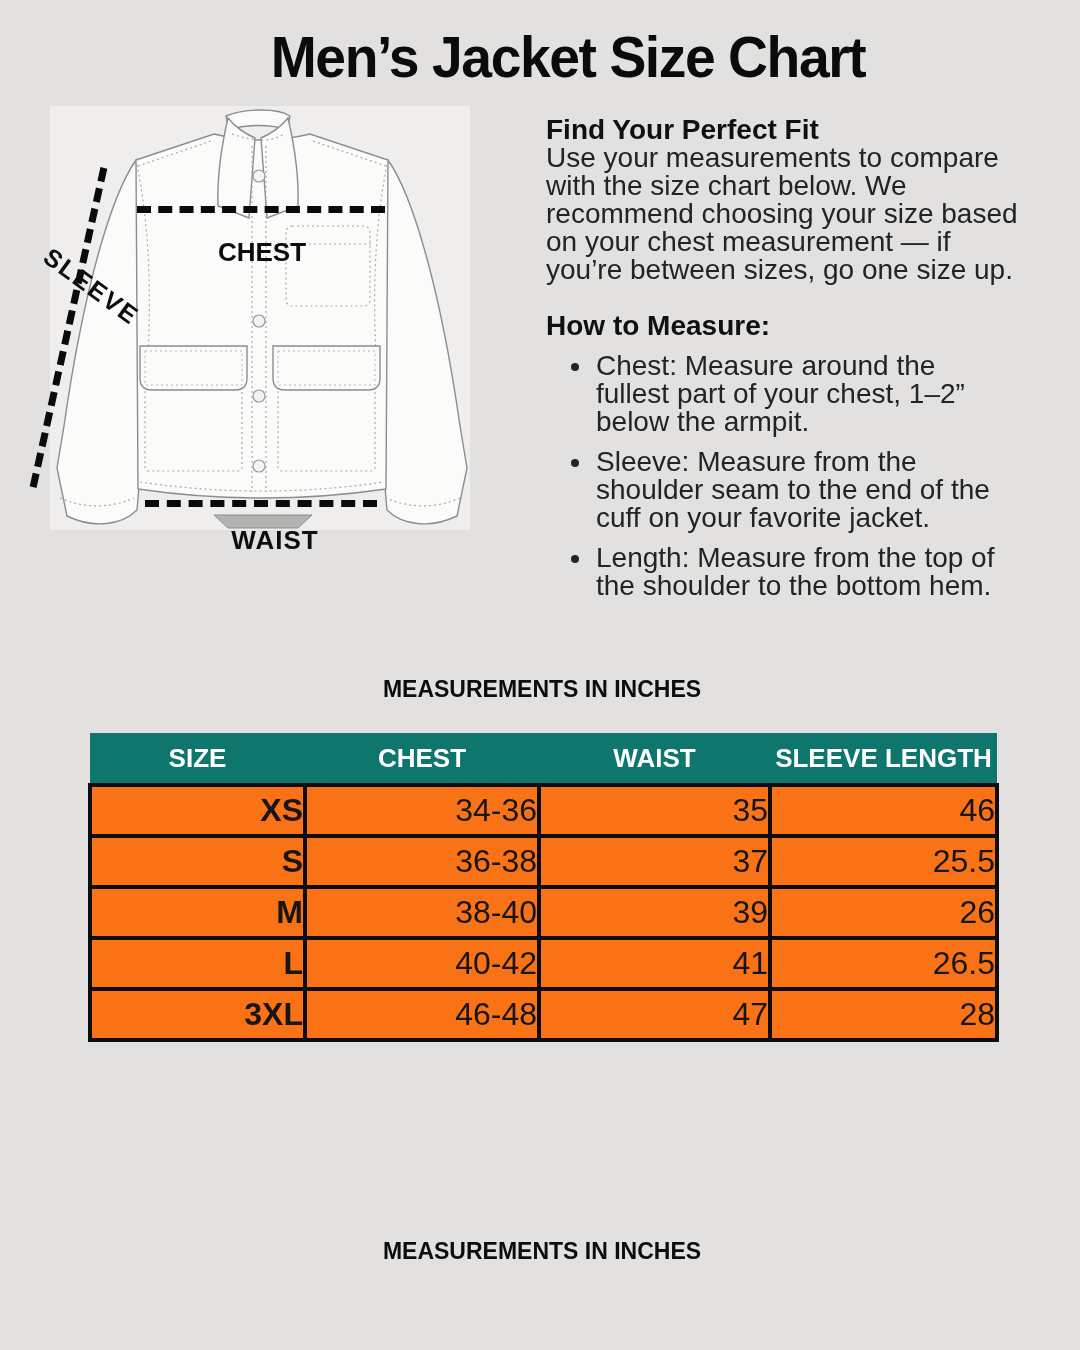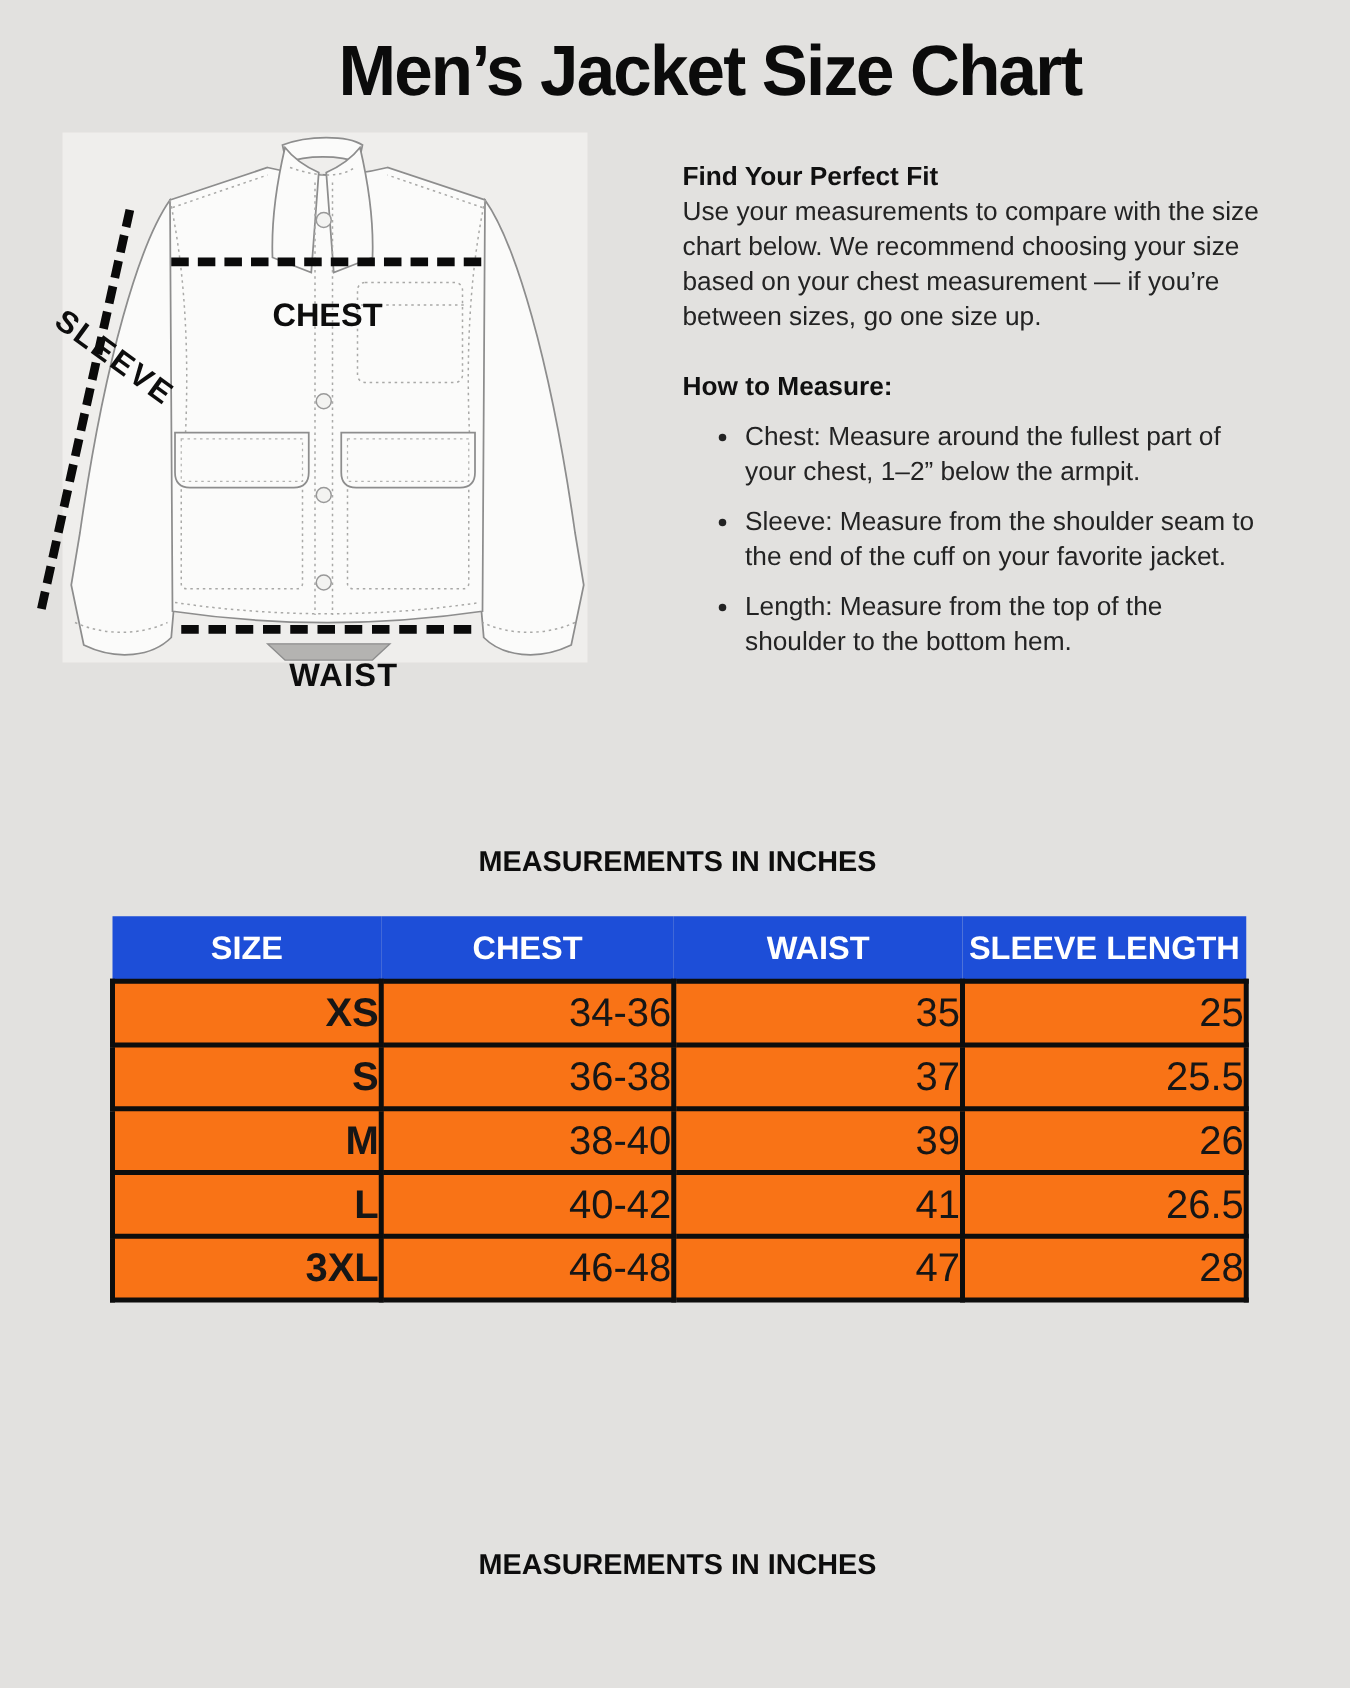--- a/index.html
+++ b/index.html
@@ -26,41 +26,41 @@
   .measure-line{position:absolute;height:0;border-top:7px dashed #0a0a0a;}
   .chest-line{left:87px;top:100px;width:248px;}
   .waist-line{left:95px;top:394px;width:232px;}
   .sleeve-line{left:-145px;top:218px;width:327px;transform:rotate(102.5deg);}
   .diagram-label{position:absolute;font-weight:700;font-size:26px;color:#0d0d0d;}
   .chest-label{left:142px;top:131px;width:140px;text-align:center;}
   .waist-label{left:155px;top:419px;width:140px;text-align:center;letter-spacing:1px;}
   .sleeve-label{left:-14px;top:166px;transform:rotate(36deg);font-size:25px;letter-spacing:2px;}
   
   .info{
-    position:absolute;left:546px;top:128px;width:478px;
-    font-size:21px;line-height:28px;color:#232323;
+    position:absolute;left:546px;top:116px;width:478px;
+    font-size:28px;line-height:28px;color:#232323;
   }
   .info-h{font-weight:700;color:#101010;}
   .info-p{margin:0 0 28px 0;}
   ul.measure{margin:2px 0 0 0;padding-left:36px;}
   ul.measure li{margin:12px;padding-left:2px;}
   
   .caption{
     position:absolute;left:0;width:1016px;text-align:center;
     font-weight:700;font-size:23px;color:#0d0d0d;margin-left:34px;
   }
   .caption-top{top:676px;}
   .caption-bottom{top:1238px;}
   
   .size-table{
     position:absolute;left:88px;top:733px;width:907px;
     border-collapse:collapse;table-layout:fixed;
   }
   .size-table th{
-    background:#1d4ed8;color:#fff;
+    background:#0f766e;color:#fff;
     font-size:26px;font-weight:700;height:50px;
     border:0;padding:0;text-align:center;
   }
   .size-table td{
     border:4px solid #0d0d0d;background:#f97316;
     height:47px;padding:0;text-align:right;
     font-size:32px;color:#161616;
   }
   .size-table td.size-col{font-weight:700;}
 </style>
@@ -158,21 +158,21 @@
       <th>CHEST</th>
       <th>WAIST</th>
       <th>SLEEVE LENGTH</th>
     </tr>
   </thead>
   <tbody>
     <tr>
       <td class="size-col">XS</td>
       <td>34-36</td>
       <td>35</td>
-      <td>25</td>
+      <td>46</td>
     </tr>
     <tr>
       <td class="size-col">S</td>
       <td>36-38</td>
       <td>37</td>
       <td>25.5</td>
     </tr>
     <tr>
       <td class="size-col">M</td>
       <td>38-40</td>

